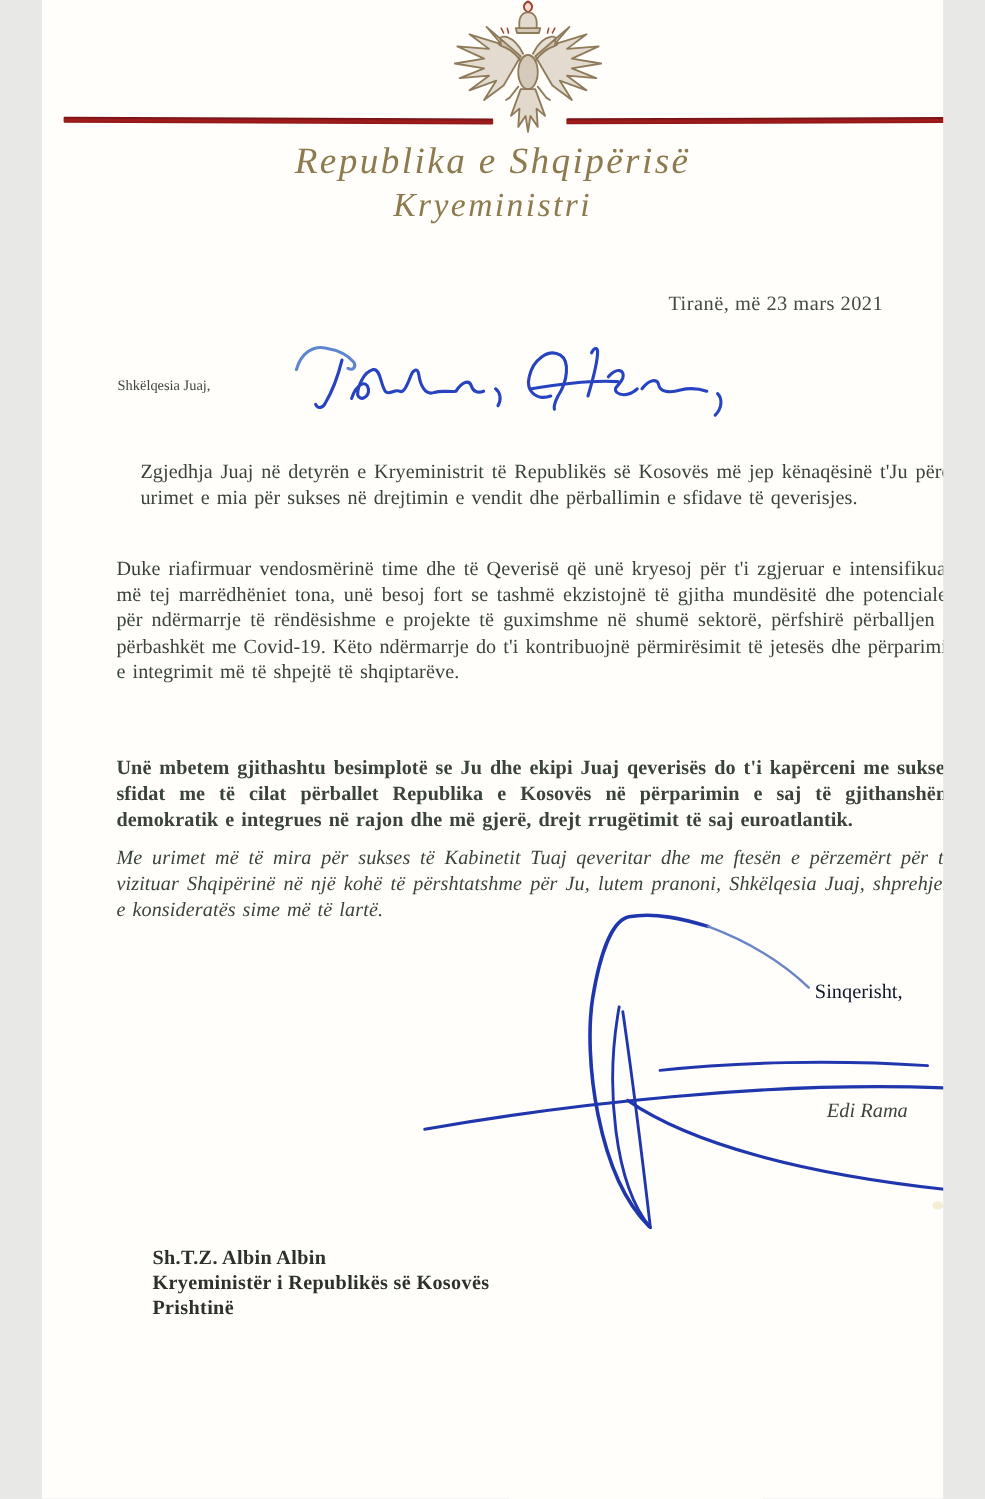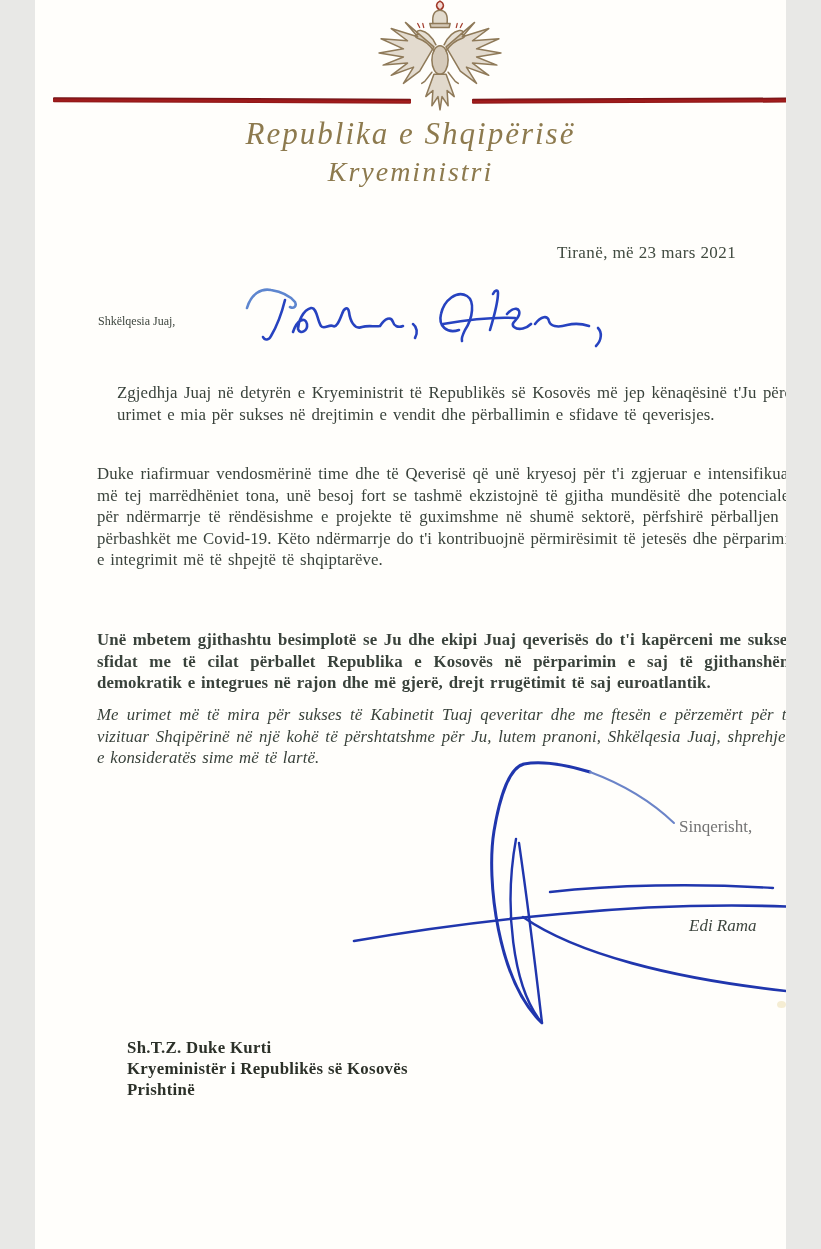--- a/index.html
+++ b/index.html
@@ -21,21 +21,21 @@
            font-style:italic;font-size:28px;color:#8d7a4e;letter-spacing:2px;}
   
   .dateline{position:absolute;top:243px;left:522px;font-size:17px;
             color:#414b40;letter-spacing:.4px;text-align:right;}
   .salutation{position:absolute;top:314px;left:63px;font-size:12px;color:#3c443d;}
   .hand{position:absolute;left:192px;top:280px;}
   .para{position:absolute;left:62px;width:697px;margin:0;text-align:justify;
         font-size:16.8px;line-height:21.6px;color:#39423b;
         letter-spacing:.1px;word-spacing:1.5px;}
   .p1{top:382px;margin-left:20px;} .p2{top:463px;} .p3{top:629px;font-weight:bold;} .p4{top:704px;font-style:italic;}
-  .valediction{position:absolute;top:817px;left:644px;font-size:17px;color:#737373;}
+  .valediction{position:absolute;top:817px;left:644px;font-size:17px;color:#0f172a;}
   .signatory{position:absolute;top:916px;left:654px;font-size:17px;color:#3c443d;font-style:italic;}
   .signature{position:absolute;left:305px;top:755px;}
   .recipient{position:absolute;left:92px;top:1037px;font-size:16.8px;
              font-weight:bold;color:#2c3129;line-height:21px;letter-spacing:.3px;}
   .recipient div{margin:0;}
   .dot{position:absolute;left:742px;top:1001px;width:9px;height:7px;
        background:#f3e9c9;border-radius:50%;opacity:.8;}
 </style>
 </head>
 <body>
@@ -102,19 +102,19 @@
       <path stroke-width="2.4" d="M176,84 C164,150 172,232 202,268"></path>
       <path stroke-width="2.4" d="M202,268 C197,225 188,150 179,88"></path>
       <path stroke-width="2.4" d="M210,137 C272,130 355,128 433,133"></path>
       <path stroke-width="2.6" d="M14,186 C100,171 175,163 220,159 C305,151 390,149 458,152"></path>
       <path stroke-width="2.6" d="M183,162 C235,198 330,224 456,237"></path>
     </g>
   </svg>
   <div class="signatory">Edi Rama</div>
 
   <div class="recipient">
-    <div>Sh.T.Z. Duke Kurti</div>
+    <div>Sh.T.Z. Albin Albin</div>
     <div>Kryeministër i Republikës së Kosovës</div>
     <div>Prishtinë</div>
   </div>
 
   <div class="dot"></div>
 </div>
 
 </body></html>

